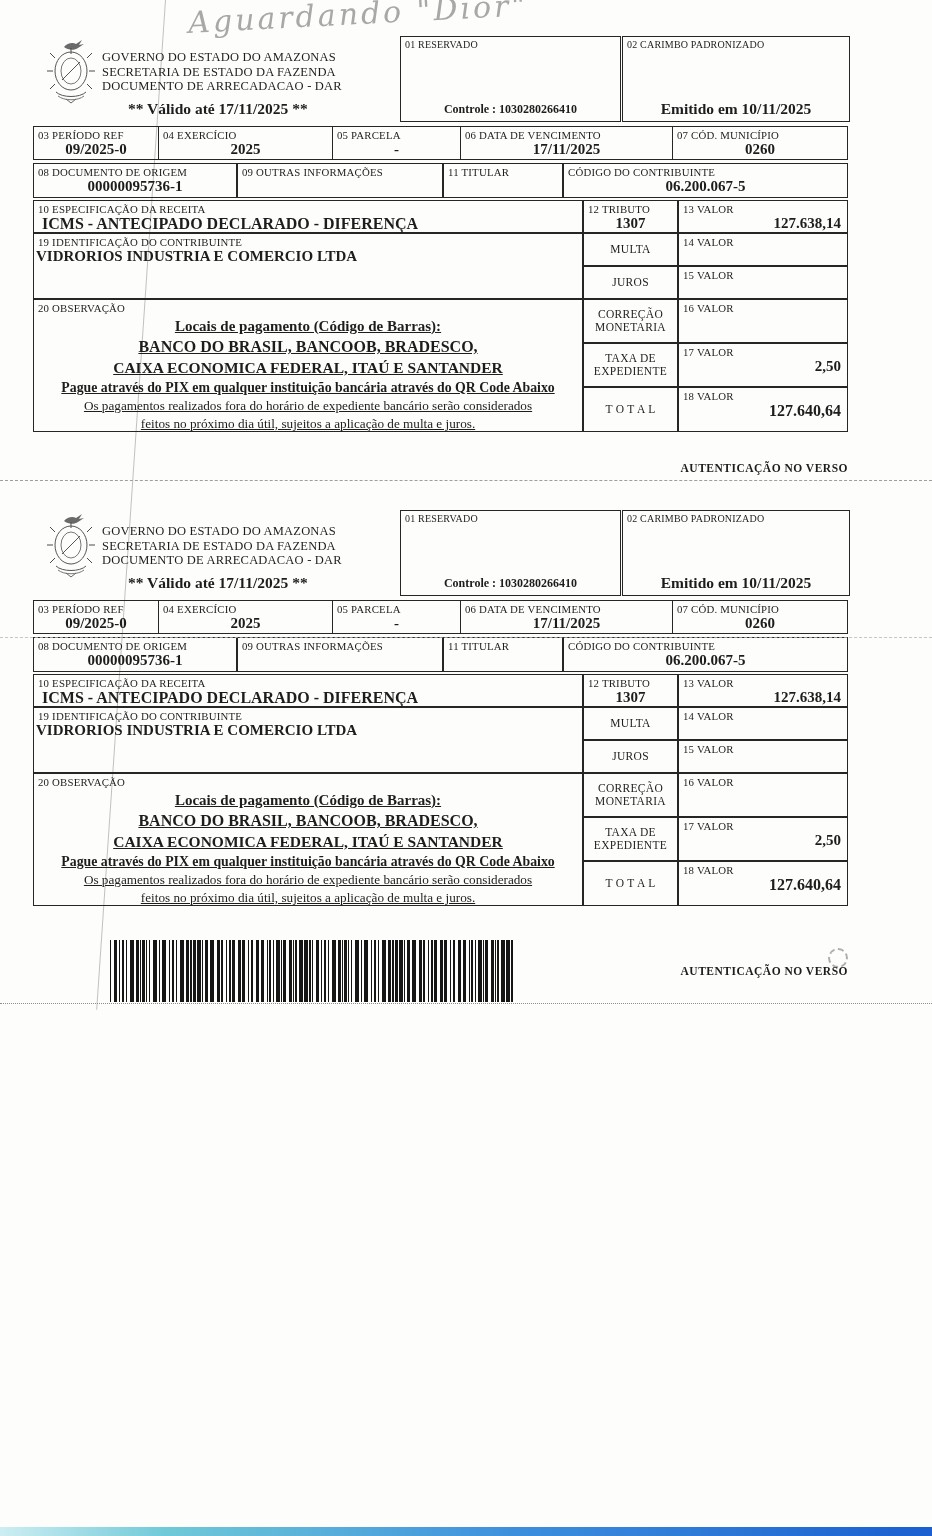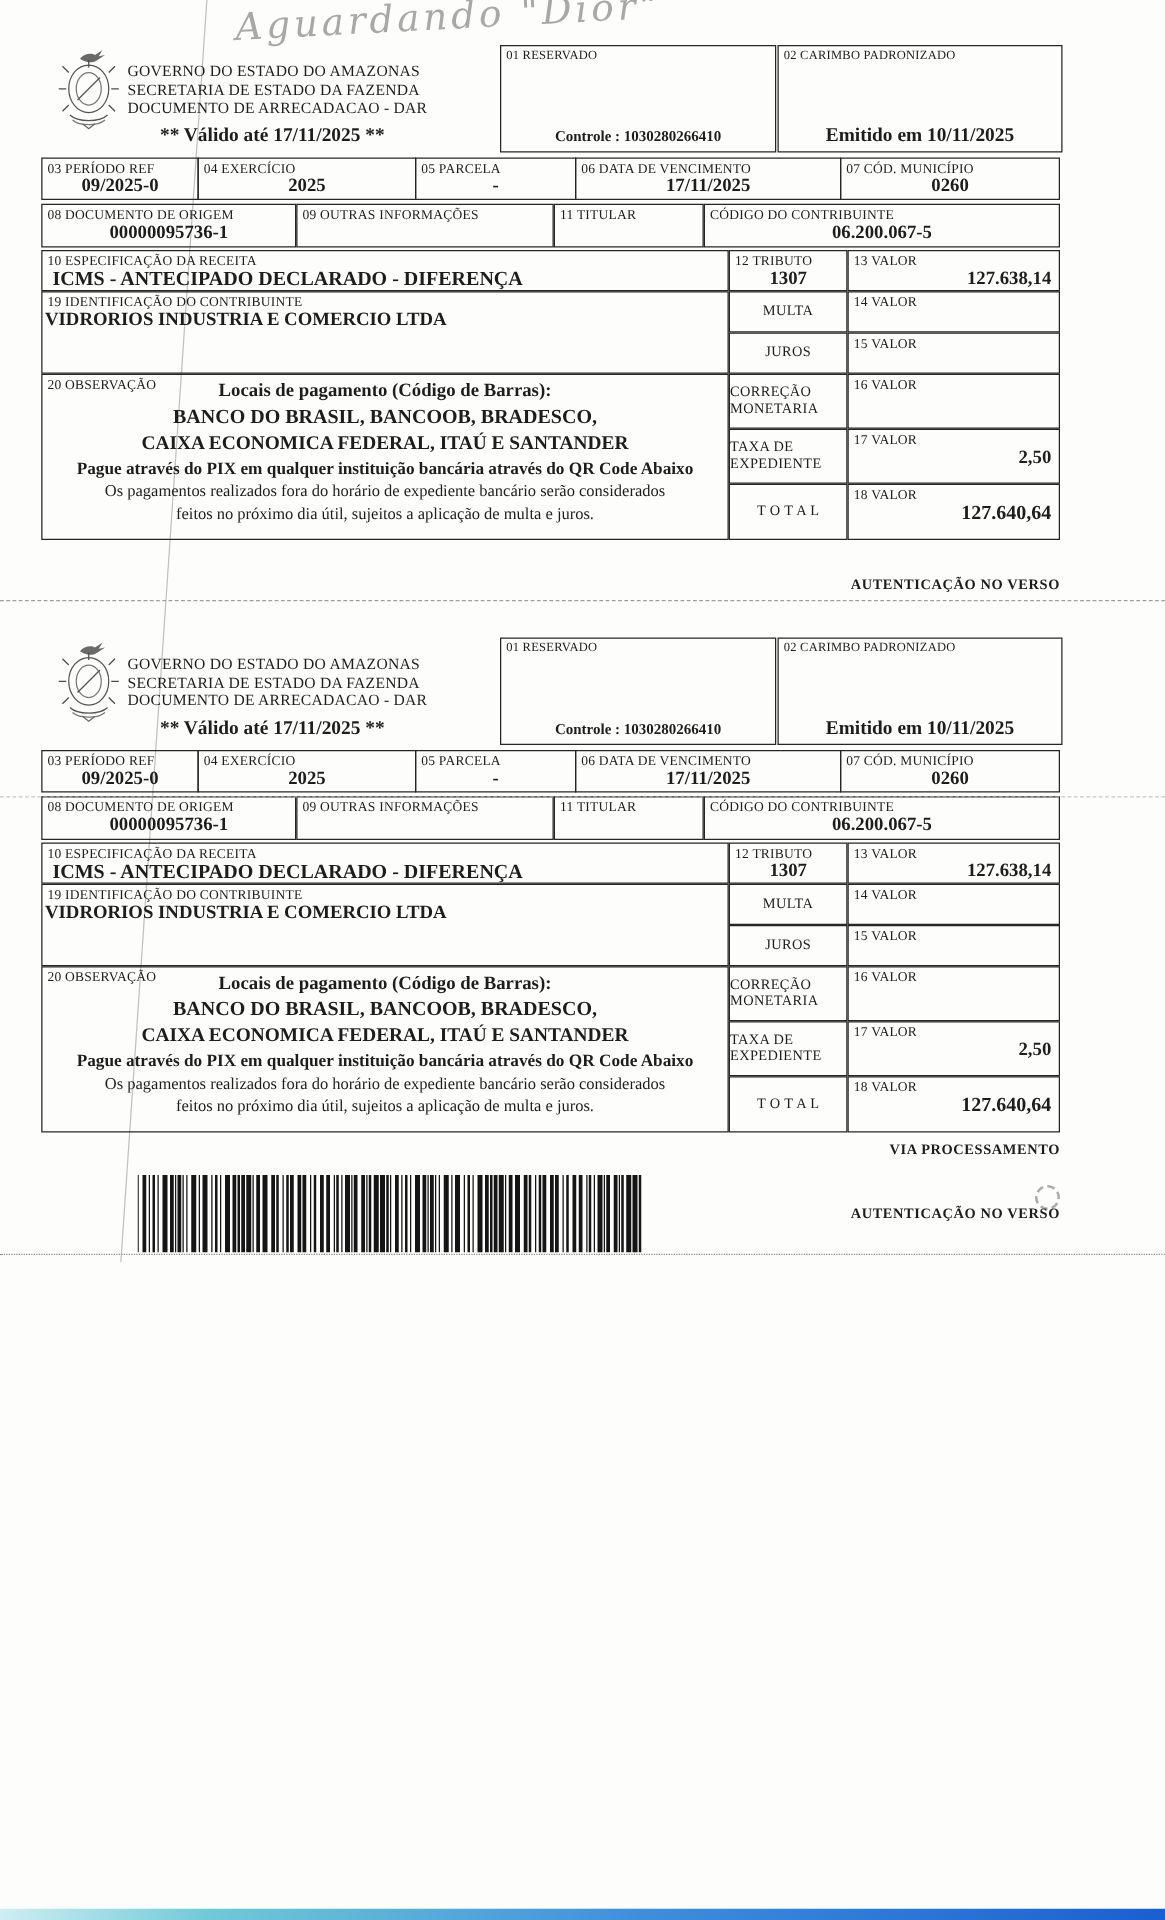--- a/index.html
+++ b/index.html
@@ -42,24 +42,24 @@
   .controle{position:absolute;bottom:4px;width:100%;text-align:center;font-size:12px;font-weight:bold;}
   .emitido{position:absolute;bottom:3px;width:100%;text-align:center;font-size:15.5px;font-weight:bold;}
   .cell{position:absolute;border:1.6px solid #262626;box-sizing:border-box;}
   .cell .lbl{font-size:10.8px;padding:2px 0 0 4px;letter-spacing:.2px;white-space:nowrap;}
   .cell .val{font-weight:bold;font-size:15px;}
   .val.center{text-align:center;}
   .val.right{text-align:right;padding-right:6px;}
   .val.left{padding-left:8px;}
   .sidelabel{
     position:absolute;border:1.6px solid #262626;box-sizing:border-box;
-    display:flex;align-items:center;justify-content:center;
+    display:flex;align-items:center;justify-content:center;text-align:center;
     font-size:11.5px;line-height:13px;letter-spacing:.3px;
   }
-  .obs{position:absolute;left:0;right:0;top:3px;text-align:center;}
+  .obs{position:absolute;left:0;right:0;top:16px;text-align:center;text-decoration:underline;}
   .obs div{line-height:1.35;}
   .obs .o0{font-size:15px;font-weight:bold;}
   .obs .o1{font-size:16px;font-weight:bold;}
   .obs .o2{font-size:15.5px;font-weight:bold;}
   .obs .o3{font-size:13.8px;font-weight:bold;}
   .obs .o4{font-size:13.2px;}
   .obs .o5{font-size:13.2px;}
   .via,.auth{
     position:absolute;width:815px;left:33px;text-align:right;
     font-size:11.5px;font-weight:bold;letter-spacing:.5px;
@@ -326,21 +326,20 @@
     <div class="cell" style="left:678px;top:307px;width:170px;height:44px">
       <div class="lbl">17 VALOR</div>
       <div class="val right">2,50</div>
     </div>
     <div class="sidelabel" style="left:583px;top:351px;width:95px;height:45px">T O T A L</div>
     <div class="cell" style="left:678px;top:351px;width:170px;height:45px">
       <div class="lbl">18 VALOR</div>
       <div class="val right" style="font-size:16px">127.640,64</div>
     </div>
 
-    <div class="via" style="top:404px">VIA PROCESSAMENTO</div>
   </div>
 
   <div class="crease" style="top:637px"></div>
 
   <div class="bc-bars"><span style="display:inline-block;height:100%;background:#151515;width:1px;margin-right:3px"></span><span style="display:inline-block;height:100%;background:#151515;width:3px;margin-right:2px"></span><span style="display:inline-block;height:100%;background:#151515;width:1px;margin-right:2px"></span><span style="display:inline-block;height:100%;background:#151515;width:2px;margin-right:2px"></span><span style="display:inline-block;height:100%;background:#151515;width:1px;margin-right:3px"></span><span style="display:inline-block;height:100%;background:#151515;width:4px;margin-right:2px"></span><span style="display:inline-block;height:100%;background:#151515;width:3px;margin-right:1px"></span><span style="display:inline-block;height:100%;background:#151515;width:1px;margin-right:1px"></span><span style="display:inline-block;height:100%;background:#151515;width:3px;margin-right:1px"></span><span style="display:inline-block;height:100%;background:#151515;width:1px;margin-right:2px"></span><span style="display:inline-block;height:100%;background:#151515;width:1px;margin-right:3px"></span><span style="display:inline-block;height:100%;background:#151515;width:4px;margin-right:2px"></span><span style="display:inline-block;height:100%;background:#151515;width:1px;margin-right:2px"></span><span style="display:inline-block;height:100%;background:#151515;width:4px;margin-right:3px"></span><span style="display:inline-block;height:100%;background:#151515;width:1px;margin-right:2px"></span><span style="display:inline-block;height:100%;background:#151515;width:2px;margin-right:2px"></span><span style="display:inline-block;height:100%;background:#151515;width:1px;margin-right:3px"></span><span style="display:inline-block;height:100%;background:#151515;width:4px;margin-right:2px"></span><span style="display:inline-block;height:100%;background:#151515;width:3px;margin-right:1px"></span><span style="display:inline-block;height:100%;background:#151515;width:2px;margin-right:1px"></span><span style="display:inline-block;height:100%;background:#151515;width:3px;margin-right:1px"></span><span style="display:inline-block;height:100%;background:#151515;width:4px;margin-right:1px"></span><span style="display:inline-block;height:100%;background:#151515;width:1px;margin-right:2px"></span><span style="display:inline-block;height:100%;background:#151515;width:3px;margin-right:2px"></span><span style="display:inline-block;height:100%;background:#151515;width:4px;margin-right:3px"></span><span style="display:inline-block;height:100%;background:#151515;width:3px;margin-right:1px"></span><span style="display:inline-block;height:100%;background:#151515;width:2px;margin-right:3px"></span><span style="display:inline-block;height:100%;background:#151515;width:1px;margin-right:2px"></span><span style="display:inline-block;height:100%;background:#151515;width:2px;margin-right:1px"></span><span style="display:inline-block;height:100%;background:#151515;width:3px;margin-right:3px"></span><span style="display:inline-block;height:100%;background:#151515;width:3px;margin-right:1px"></span><span style="display:inline-block;height:100%;background:#151515;width:3px;margin-right:3px"></span><span style="display:inline-block;height:100%;background:#151515;width:1px;margin-right:2px"></span><span style="display:inline-block;height:100%;background:#151515;width:2px;margin-right:3px"></span><span style="display:inline-block;height:100%;background:#151515;width:3px;margin-right:2px"></span><span style="display:inline-block;height:100%;background:#151515;width:3px;margin-right:3px"></span><span style="display:inline-block;height:100%;background:#151515;width:1px;margin-right:1px"></span><span style="display:inline-block;height:100%;background:#151515;width:2px;margin-right:2px"></span><span style="display:inline-block;height:100%;background:#151515;width:1px;margin-right:2px"></span><span style="display:inline-block;height:100%;background:#151515;width:4px;margin-right:1px"></span><span style="display:inline-block;height:100%;background:#151515;width:1px;margin-right:1px"></span><span style="display:inline-block;height:100%;background:#151515;width:3px;margin-right:3px"></span><span style="display:inline-block;height:100%;background:#151515;width:3px;margin-right:1px"></span><span style="display:inline-block;height:100%;background:#151515;width:1px;margin-right:1px"></span><span style="display:inline-block;height:100%;background:#151515;width:2px;margin-right:2px"></span><span style="display:inline-block;height:100%;background:#151515;width:4px;margin-right:1px"></span><span style="display:inline-block;height:100%;background:#151515;width:4px;margin-right:1px"></span><span style="display:inline-block;height:100%;background:#151515;width:2px;margin-right:1px"></span><span style="display:inline-block;height:100%;background:#151515;width:1px;margin-right:3px"></span><span style="display:inline-block;height:100%;background:#151515;width:3px;margin-right:2px"></span><span style="display:inline-block;height:100%;background:#151515;width:1px;margin-right:2px"></span><span style="display:inline-block;height:100%;background:#151515;width:2px;margin-right:2px"></span><span style="display:inline-block;height:100%;background:#151515;width:1px;margin-right:3px"></span><span style="display:inline-block;height:100%;background:#151515;width:4px;margin-right:2px"></span><span style="display:inline-block;height:100%;background:#151515;width:3px;margin-right:1px"></span><span style="display:inline-block;height:100%;background:#151515;width:1px;margin-right:1px"></span><span style="display:inline-block;height:100%;background:#151515;width:3px;margin-right:1px"></span><span style="display:inline-block;height:100%;background:#151515;width:1px;margin-right:2px"></span><span style="display:inline-block;height:100%;background:#151515;width:1px;margin-right:3px"></span><span style="display:inline-block;height:100%;background:#151515;width:4px;margin-right:2px"></span><span style="display:inline-block;height:100%;background:#151515;width:1px;margin-right:2px"></span><span style="display:inline-block;height:100%;background:#151515;width:4px;margin-right:3px"></span><span style="display:inline-block;height:100%;background:#151515;width:1px;margin-right:2px"></span><span style="display:inline-block;height:100%;background:#151515;width:2px;margin-right:2px"></span><span style="display:inline-block;height:100%;background:#151515;width:1px;margin-right:3px"></span><span style="display:inline-block;height:100%;background:#151515;width:4px;margin-right:2px"></span><span style="display:inline-block;height:100%;background:#151515;width:3px;margin-right:1px"></span><span style="display:inline-block;height:100%;background:#151515;width:2px;margin-right:1px"></span><span style="display:inline-block;height:100%;background:#151515;width:3px;margin-right:1px"></span><span style="display:inline-block;height:100%;background:#151515;width:4px;margin-right:1px"></span><span style="display:inline-block;height:100%;background:#151515;width:1px;margin-right:2px"></span><span style="display:inline-block;height:100%;background:#151515;width:3px;margin-right:2px"></span><span style="display:inline-block;height:100%;background:#151515;width:4px;margin-right:3px"></span><span style="display:inline-block;height:100%;background:#151515;width:3px;margin-right:1px"></span><span style="display:inline-block;height:100%;background:#151515;width:2px;margin-right:3px"></span><span style="display:inline-block;height:100%;background:#151515;width:1px;margin-right:2px"></span><span style="display:inline-block;height:100%;background:#151515;width:2px;margin-right:1px"></span><span style="display:inline-block;height:100%;background:#151515;width:3px;margin-right:3px"></span><span style="display:inline-block;height:100%;background:#151515;width:3px;margin-right:1px"></span><span style="display:inline-block;height:100%;background:#151515;width:3px;margin-right:3px"></span><span style="display:inline-block;height:100%;background:#151515;width:1px;margin-right:2px"></span><span style="display:inline-block;height:100%;background:#151515;width:2px;margin-right:3px"></span><span style="display:inline-block;height:100%;background:#151515;width:3px;margin-right:2px"></span><span style="display:inline-block;height:100%;background:#151515;width:3px;margin-right:3px"></span><span style="display:inline-block;height:100%;background:#151515;width:1px;margin-right:1px"></span><span style="display:inline-block;height:100%;background:#151515;width:2px;margin-right:2px"></span><span style="display:inline-block;height:100%;background:#151515;width:1px;margin-right:2px"></span><span style="display:inline-block;height:100%;background:#151515;width:4px;margin-right:1px"></span><span style="display:inline-block;height:100%;background:#151515;width:1px;margin-right:1px"></span><span style="display:inline-block;height:100%;background:#151515;width:3px;margin-right:3px"></span><span style="display:inline-block;height:100%;background:#151515;width:3px;margin-right:1px"></span><span style="display:inline-block;height:100%;background:#151515;width:1px;margin-right:1px"></span><span style="display:inline-block;height:100%;background:#151515;width:2px;margin-right:2px"></span><span style="display:inline-block;height:100%;background:#151515;width:4px;margin-right:1px"></span><span style="display:inline-block;height:100%;background:#151515;width:4px;margin-right:1px"></span><span style="display:inline-block;height:100%;background:#151515;width:2px;margin-right:1px"></span></div>
   <div class="artifact-circle"></div>
   <div class="auth" style="position:absolute;top:965px;left:33px;width:815px">AUTENTICAÇÃO NO VERSO</div>
 
   <div class="cutline dotted" style="top:1003px"></div>
 

